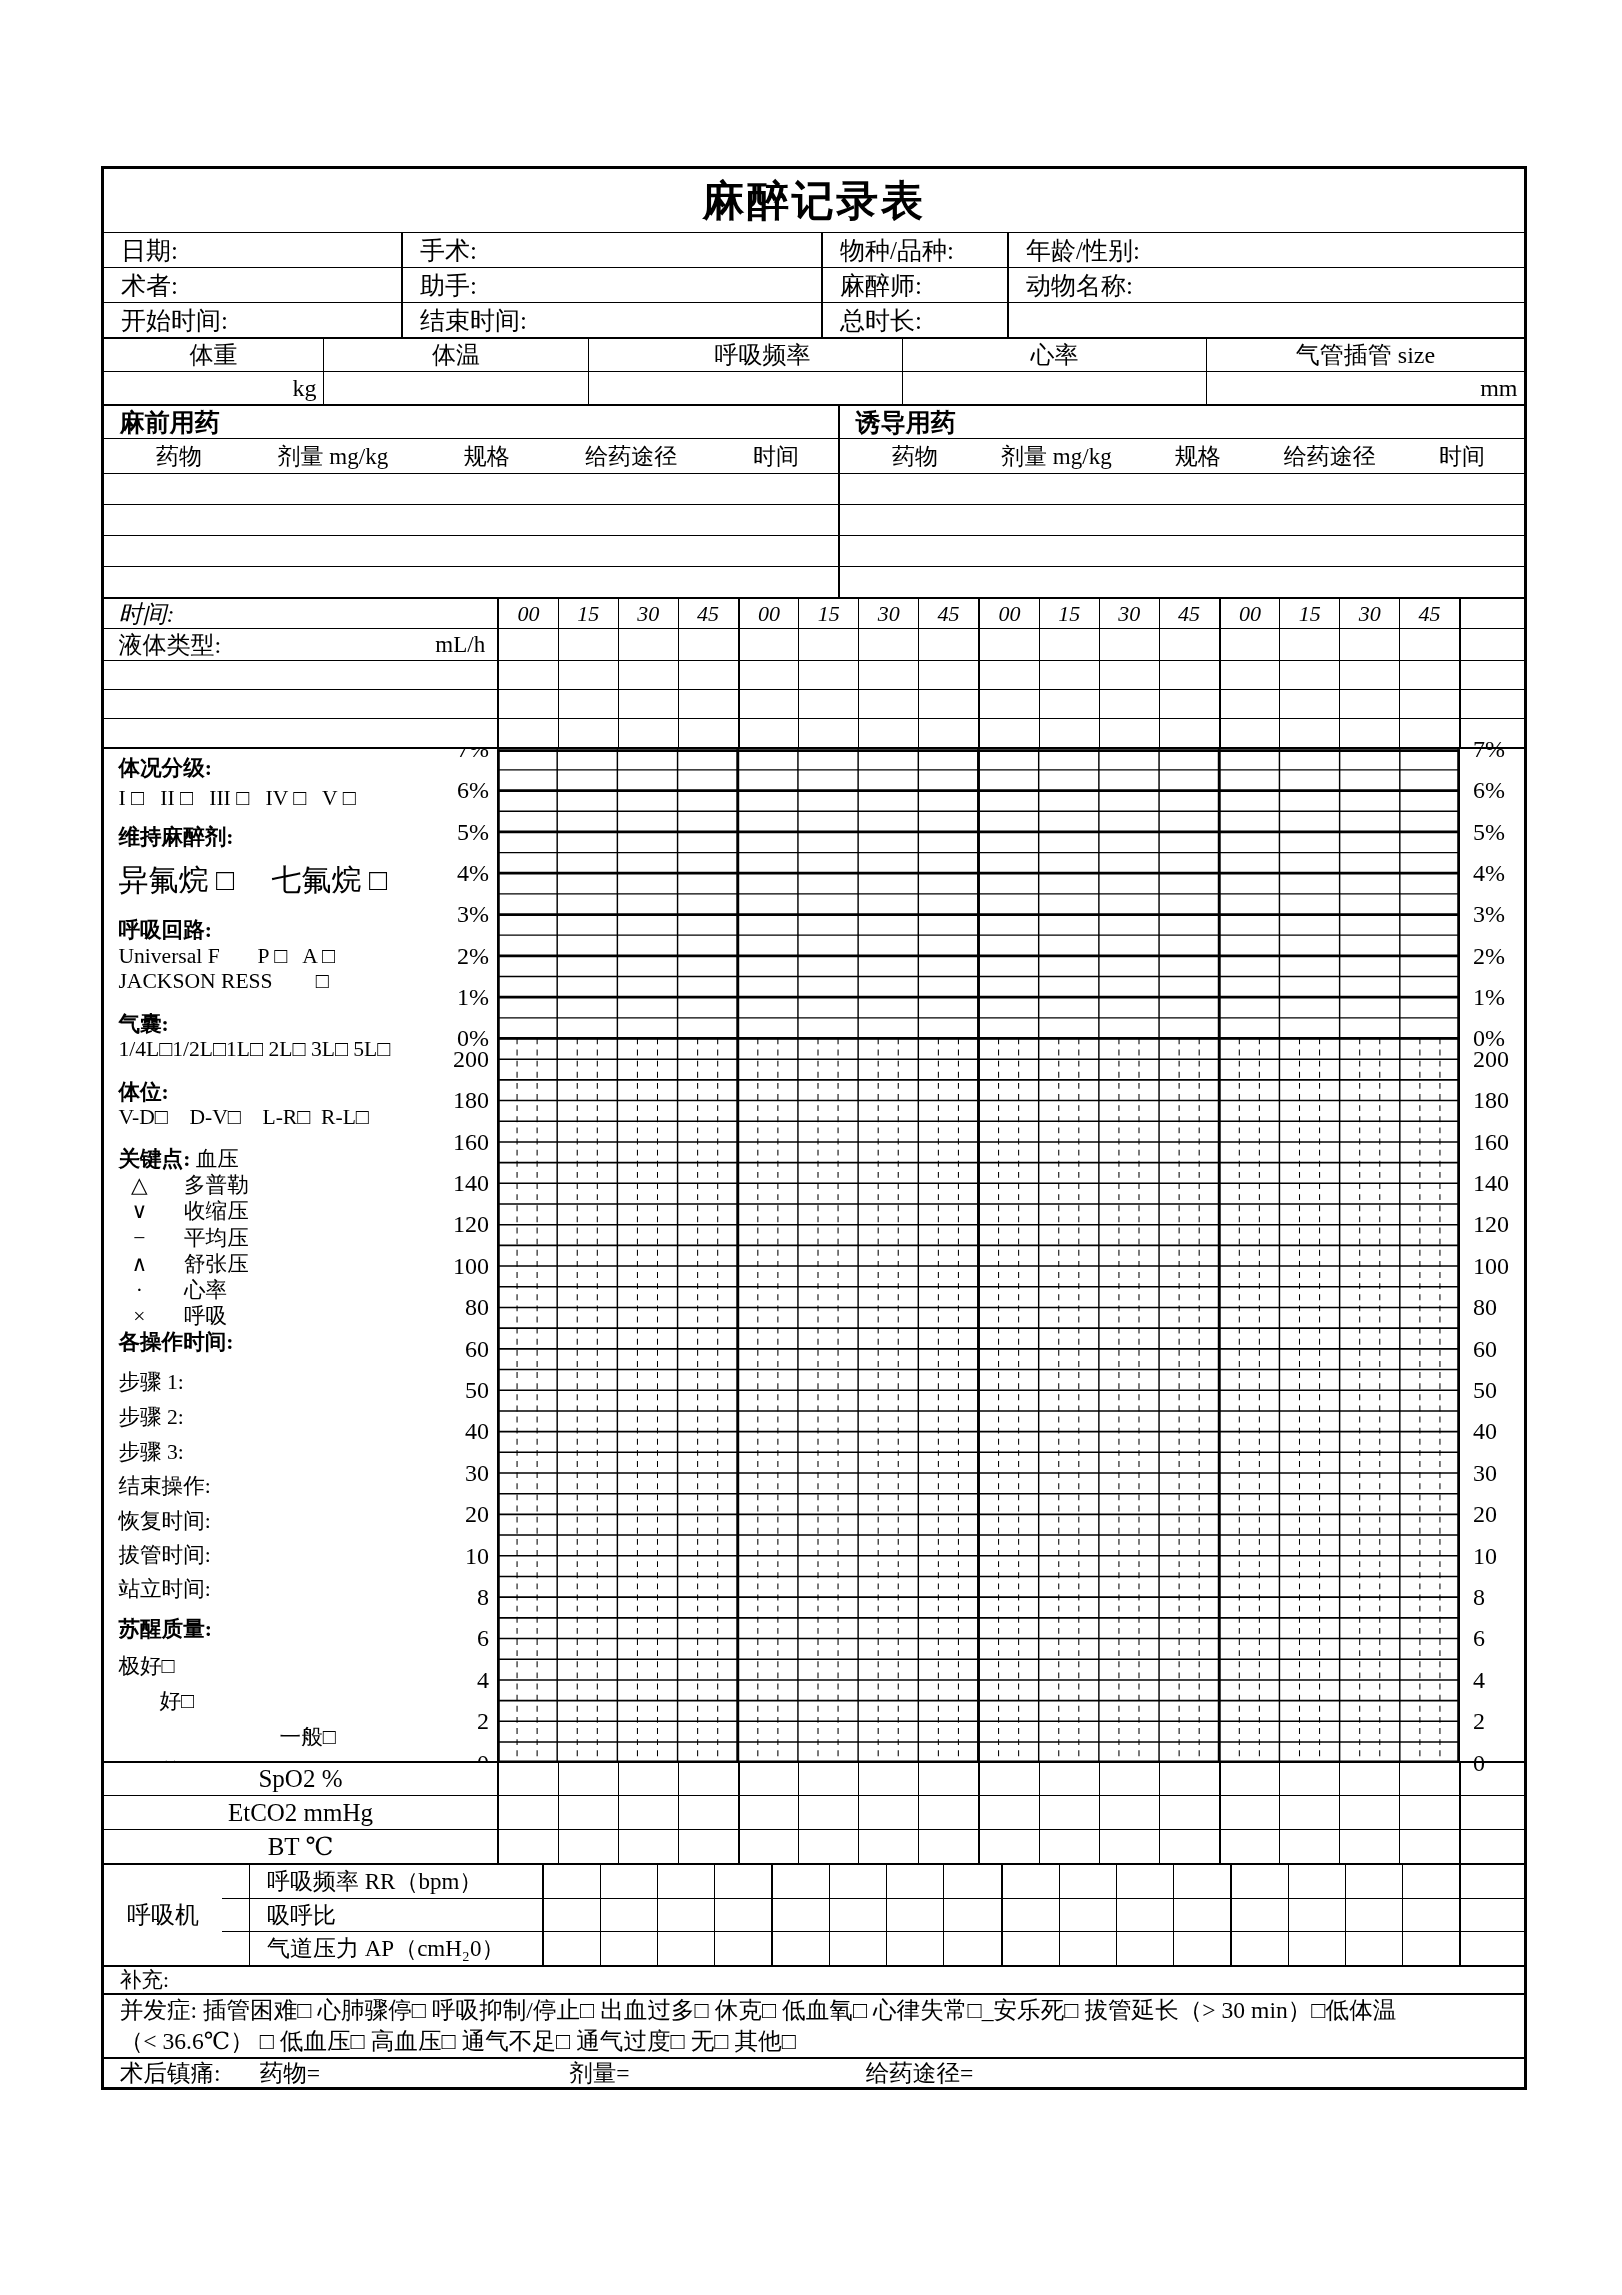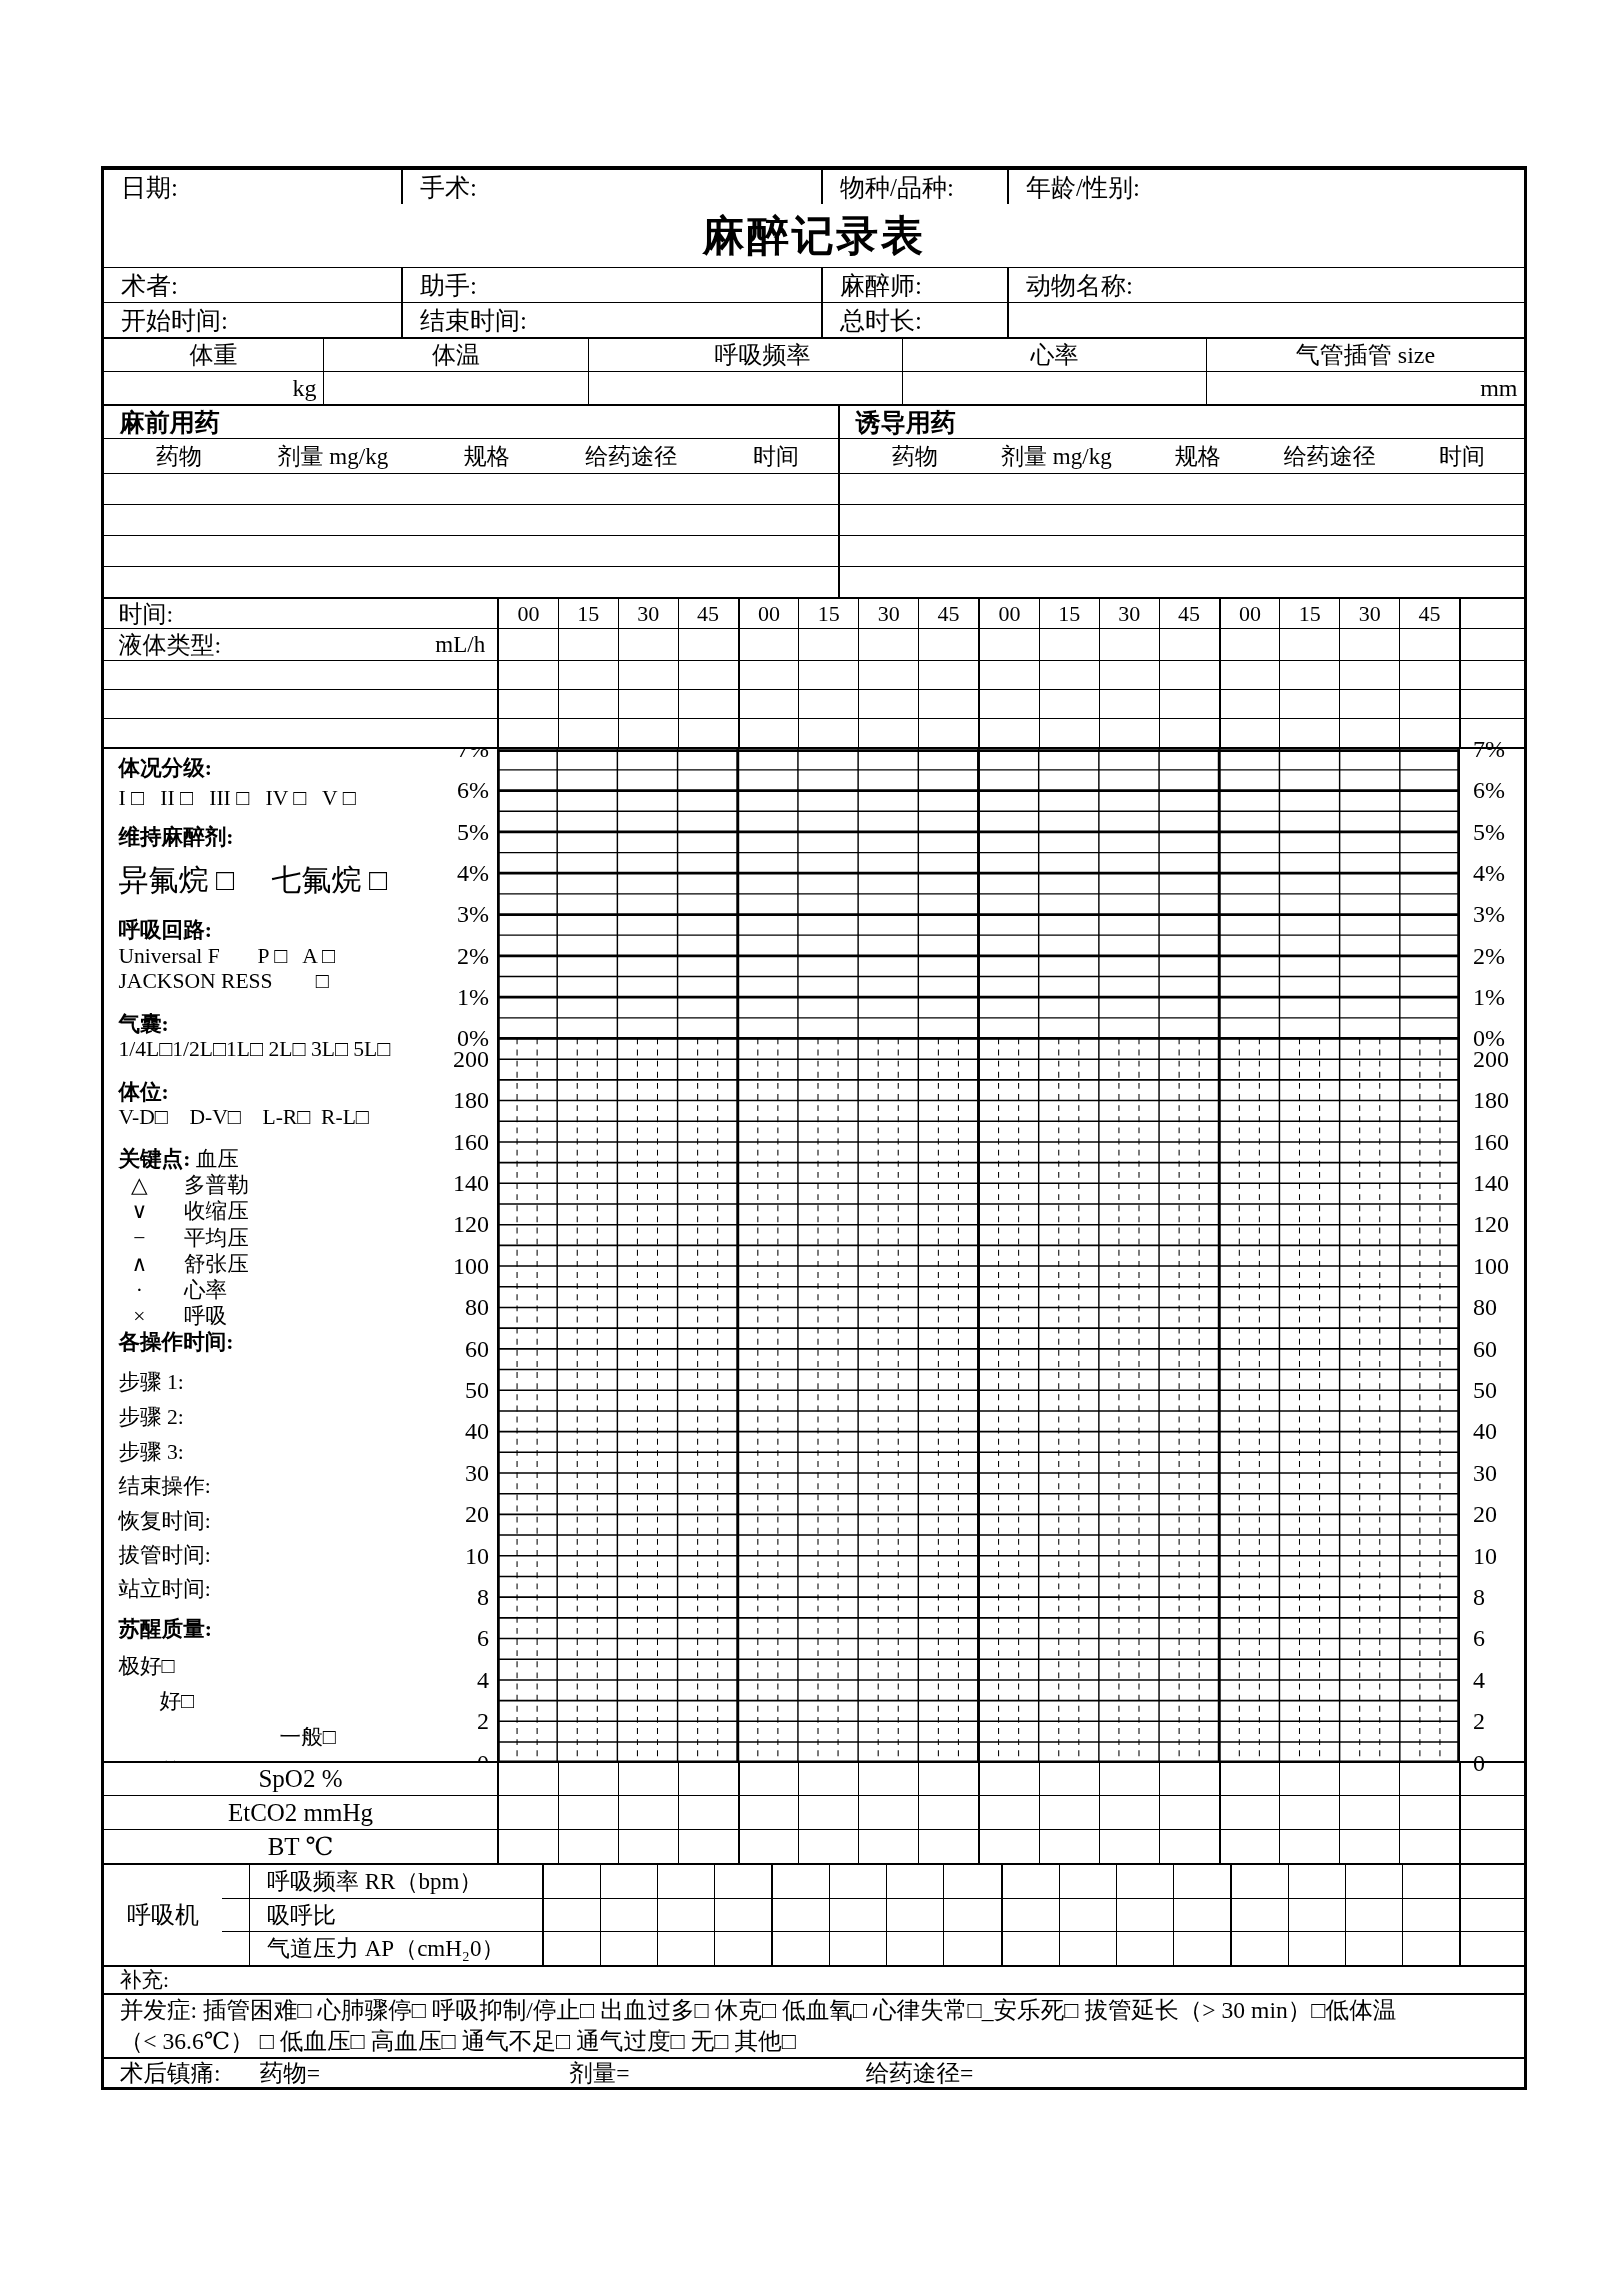--- a/index.html
+++ b/index.html
@@ -19,21 +19,21 @@
   .vcell{display:flex;align-items:center;justify-content:center;font-size:24px;border-left:1.3px solid #000;}
   .vcell.first{border-left:none;}
   .vc1{width:219px;} .vc2{width:265px;} .vc3{width:314px;padding-left:34px;} .vc4{width:304px;} .vc5{flex:1;}
   .unit{justify-content:flex-end;padding-right:6.5px;}
   .r-medhead{height:34px;}
   .mh{display:flex;align-items:center;padding-left:15.7px;font-size:25px;font-weight:bold;}
   .half-l{width:734px;} .half-r{flex:1;border-left:2px solid #000;}
   .r-drughead{height:35px;}
   .mcols{display:flex;align-items:center;justify-content:space-between;padding:0 39px 0 52px;font-size:23px;}
   .r-drug{height:31px;}
-  .r-time{height:31px;} .r-fluid{height:32px;} .r-emptyrow{height:29px;}
+  .r-time{height:31px;font-style:italic;} .r-fluid{height:32px;} .r-emptyrow{height:29px;}
   .labelcell{width:393px;display:flex;align-items:center;padding-left:14.4px;font-size:24px;}
   .cols{flex:1;display:flex;}
   .tcell{flex:1 1 0;border-left:1.3px solid #000;display:flex;align-items:center;justify-content:center;
          font-size:22px;}
   .tcell.hb{border-left:2.6px solid #000;}
   .tcell.last{flex:0 0 63px;}
   .fluid-unit{margin-left:auto;padding-right:11.8px;font-size:23px;}
   .chart-region{height:1014px;border-top:2.6px solid #000;position:relative;}
   .panel{width:393px;position:relative;overflow:hidden;}
   .panel-lines{padding-left:14.4px;}
@@ -63,29 +63,29 @@
   .post-item{display:inline-block;}
   .gap1{margin-left:39px;} .gap2{margin-left:249px;} .gap3{margin-left:236px;}
   svg{display:block;}
 </style>
 </head>
 <body>
 
 <div class="page">
   <div class="form">
 
+    <div class="row r-title">
+      <span class="title">麻醉记录表</span>
+    </div>
+
     <div class="row r-info bt2">
       <div class="icell first ic1">日期:</div>
       <div class="icell ic2">手术:</div>
       <div class="icell ic3">物种/品种:</div>
       <div class="icell ic4">年龄/性别:</div>
-    </div>
-
-    <div class="row r-title">
-      <span class="title">麻醉记录表</span>
     </div>
     <div class="row r-info bt2">
       <div class="icell first ic1">术者:</div>
       <div class="icell ic2">助手:</div>
       <div class="icell ic3">麻醉师:</div>
       <div class="icell ic4">动物名称:</div>
     </div>
     <div class="row r-info bt2">
       <div class="icell first ic1">开始时间:</div>
       <div class="icell ic2">结束时间:</div>

